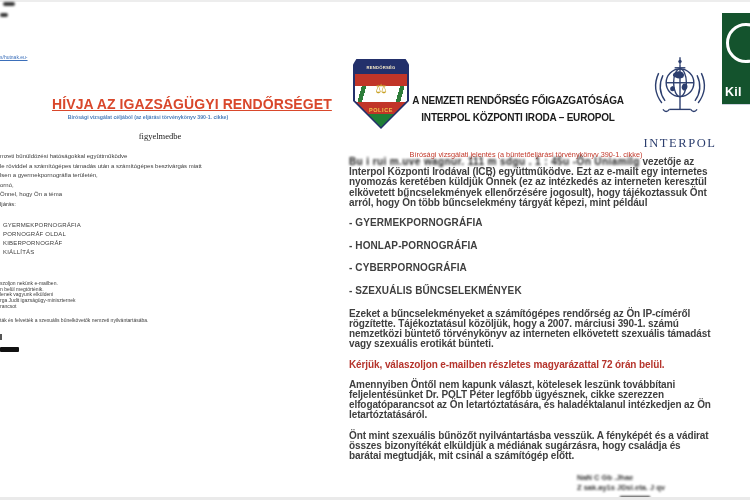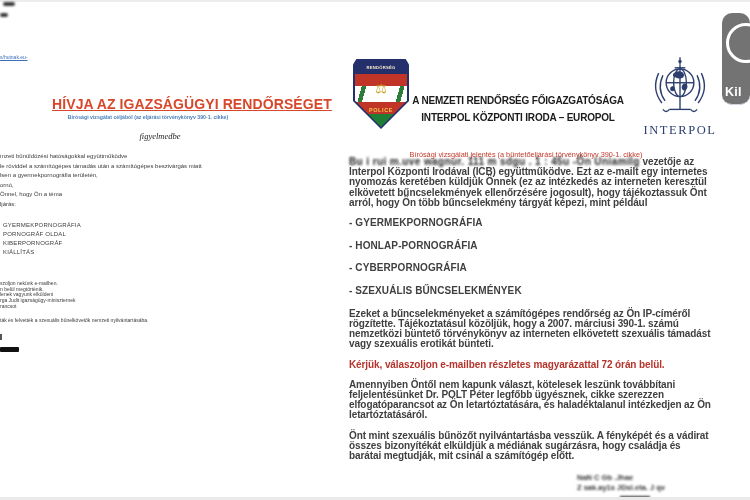--- a/index.html
+++ b/index.html
@@ -14,21 +14,21 @@
   .smudge.s1{left:3px;top:2px;width:12px;height:4px;}
   .smudge.s2{left:0;top:13px;width:8px;height:4px;}
   .l-link{position:absolute;left:0;top:54px;font-size:5px;color:#3b6fba;
           text-decoration:underline;filter:blur(0.3px);white-space:nowrap;}
   .l-heading{position:absolute;left:52px;top:96px;width:192px;text-align:center;
              font-size:14px;font-weight:700;color:#d9472b;text-decoration:underline;
              letter-spacing:0.1px;white-space:nowrap;}
   .l-subheading{position:absolute;left:30px;top:114px;width:236px;text-align:center;
              font-size:5.2px;font-weight:700;color:#4a7ebc;white-space:nowrap;}
   .l-salutation{position:absolute;left:110px;top:131px;width:100px;text-align:center;
-             font-family:"Liberation Serif",serif;font-size:8.5px;color:#222;font-style:italic;}
+             font-family:"Liberation Serif",serif;font-size:8.5px;color:#222;}
   .l-group{position:absolute;color:#3c3c3c;}
   .l-g1{left:0;top:152px;font-size:6px;line-height:9.6px;}
   .l-list{left:3px;top:221px;font-size:6px;line-height:8.9px;letter-spacing:0.2px;}
   .l-g2{left:0;top:281px;font-size:5px;line-height:5.7px;}
   .l-g3{left:0;top:318px;font-size:5px;line-height:5.7px;}
   .lline{white-space:nowrap;}
   .l-tick{position:absolute;left:0;top:334px;width:2px;height:6px;background:#555;}
   .l-redact{position:absolute;left:0;top:347px;width:19px;height:4.5px;background:#111;
             filter:blur(0.5px);border-radius:1px;}
 
@@ -44,39 +44,39 @@
       font-size:4.2px;font-weight:700;color:#f5e9c8;letter-spacing:0.2px;}
   .police-emblem{position:absolute;top:21px;left:0;right:0;text-align:center;
       font-size:13px;color:#c9a227;line-height:13px;}
   .police-bottom-text{position:absolute;top:46px;left:0;right:0;text-align:center;
       font-size:5.5px;font-weight:700;color:#f0c64a;letter-spacing:0.6px;}
 
   .r-titles{position:absolute;left:403px;top:93px;width:230px;text-align:center;
       font-weight:700;color:#1b1b1b;font-size:10px;line-height:16.5px;letter-spacing:-0.2px;}
   .interpol-logo{position:absolute;left:642px;top:56px;width:76px;text-align:center;color:#2c3e6e;}
   .interpol-label{font-family:"Liberation Serif",serif;font-size:12.5px;letter-spacing:1.6px;
-      color:#2c3e6e;margin-top:1px;}
+      color:#2c3e6e;margin-top:14px;}
   .r-red-subtitle{position:absolute;left:340px;top:150px;width:372px;text-align:center;
       font-size:7.3px;font-weight:400;color:#c2392b;white-space:nowrap;}
 
   .rbody{position:absolute;left:349px;top:157px;width:365px;font-size:10px;font-weight:600;
       color:#3f3f3f;line-height:10.2px;letter-spacing:-0.1px;}
   .rb{margin-bottom:10px;}
   .rb-li{font-weight:700;margin-bottom:12.5px;letter-spacing:0.1px;}
   .rb-red{color:#b5342c;}
   .blurline{filter:blur(1.15px);color:#222;letter-spacing:0.4px;}
 
   .signature{position:absolute;left:577px;top:473px;width:140px;font-size:7.5px;
       line-height:9.5px;color:#333;filter:blur(1.3px);font-weight:600;}
   .sig-smudge{position:absolute;left:620px;top:496px;width:30px;height:4px;background:#444;
       filter:blur(1.2px);}
 
   
-  .wm-box{position:absolute;left:722px;top:13px;right:0;height:91px;background:#737373;
-      overflow:hidden;border-bottom:1px solid #cfd2e0;border-radius:10px;}
+  .wm-box{position:absolute;left:722px;top:13px;right:0;height:91px;background:#14532d;
+      overflow:hidden;border-bottom:1px solid #cfd2e0;}
   .wm-ring{position:absolute;right:-16px;top:10px;width:34px;height:34px;border:3px solid #fff;
       border-radius:50%;}
   .wm-text{position:absolute;left:3px;bottom:5px;color:#fff;font-weight:700;font-size:12.5px;
       letter-spacing:0.2px;}
 </style>
 </head>
 <body>
 
 <div class="canvas">
   <div class="edge-top"></div>

